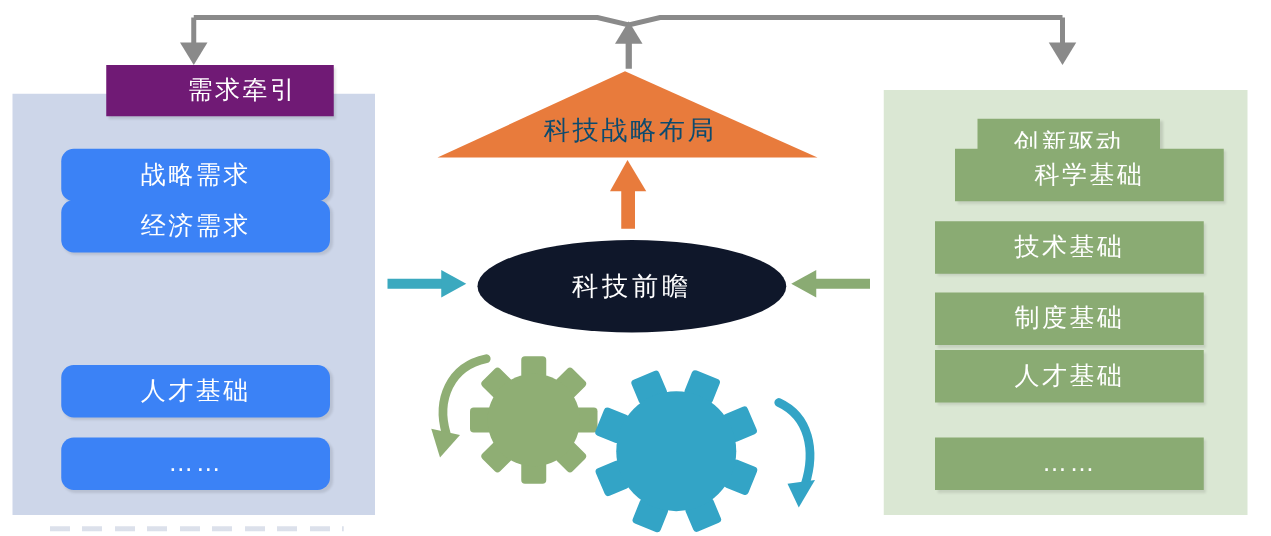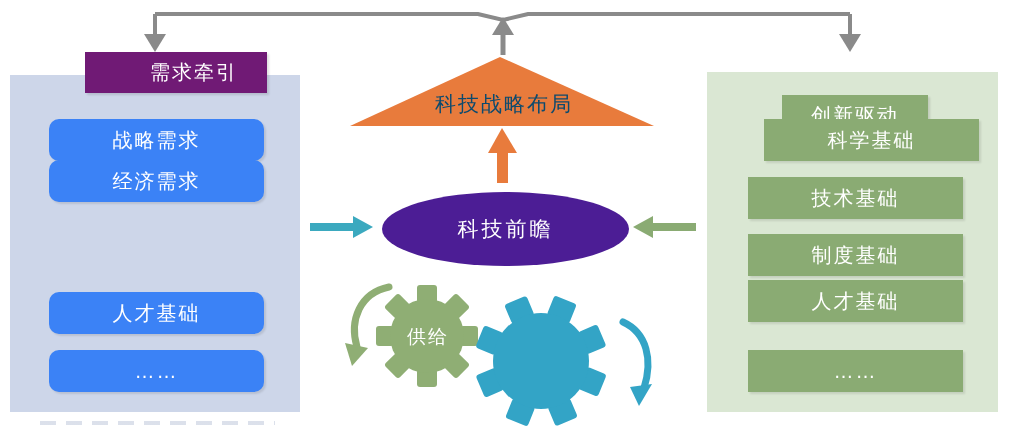--- a/index.html
+++ b/index.html
@@ -18,21 +18,21 @@
   .hdr-blue{background:#701a75;padding-left:36px;}
   .hdr-green{background:#8AAB73;}
   .item{
     position:absolute;width:215px;height:42px;line-height:42px;text-align:center;
     color:#ffffff;font-size:20px;letter-spacing:2px;box-shadow:2px 2px 2px rgba(0,0,0,0.10);
   }
   .item-blue{background:#3b82f6;left:49px;border-radius:10px;}
   .item-green{background:#8AAB73;left:748px;}
   .ellipse{
     position:absolute;left:382px;top:192px;width:247px;height:74px;border-radius:50%;
-    background:#4c1d95;display:flex;align-items:center;justify-content:center;
+    background:#0f172a;display:flex;align-items:center;justify-content:center;
     color:#ffffff;font-size:21px;letter-spacing:3px;
   }
   .tri-label{
     position:absolute;left:418px;top:90px;width:172px;text-align:center;
     color:#0c4a6e;font-size:21px;letter-spacing:2px;
   }
   .gear-label{
     position:absolute;color:#ffffff;text-align:center;letter-spacing:2px;
   }
   .gear-label-supply{left:394px;top:324px;width:68px;font-size:19px;}
@@ -110,16 +110,15 @@
 
   <div class="hdr hdr-green" style="left:782px;top:52px;margin-top:43px;">创新驱动</div>
   <div class="item item-green" style="top:119px;margin-left:16px;">科学基础</div>
   <div class="item item-green" style="top:177px;">技术基础</div>
   <div class="item item-green" style="top:234px;">制度基础</div>
   <div class="item item-green" style="top:280px;">人才基础</div>
   <div class="item item-green" style="top:350px;">……</div>
 
   <div class="tri-label">科技战略布局</div>
   <div class="ellipse">科技前瞻</div>
-  <div class="gear-label gear-label-supply">供给</div>
 
   <div class="caption-dashes"></div>
 </div>
 
 </body></html>

